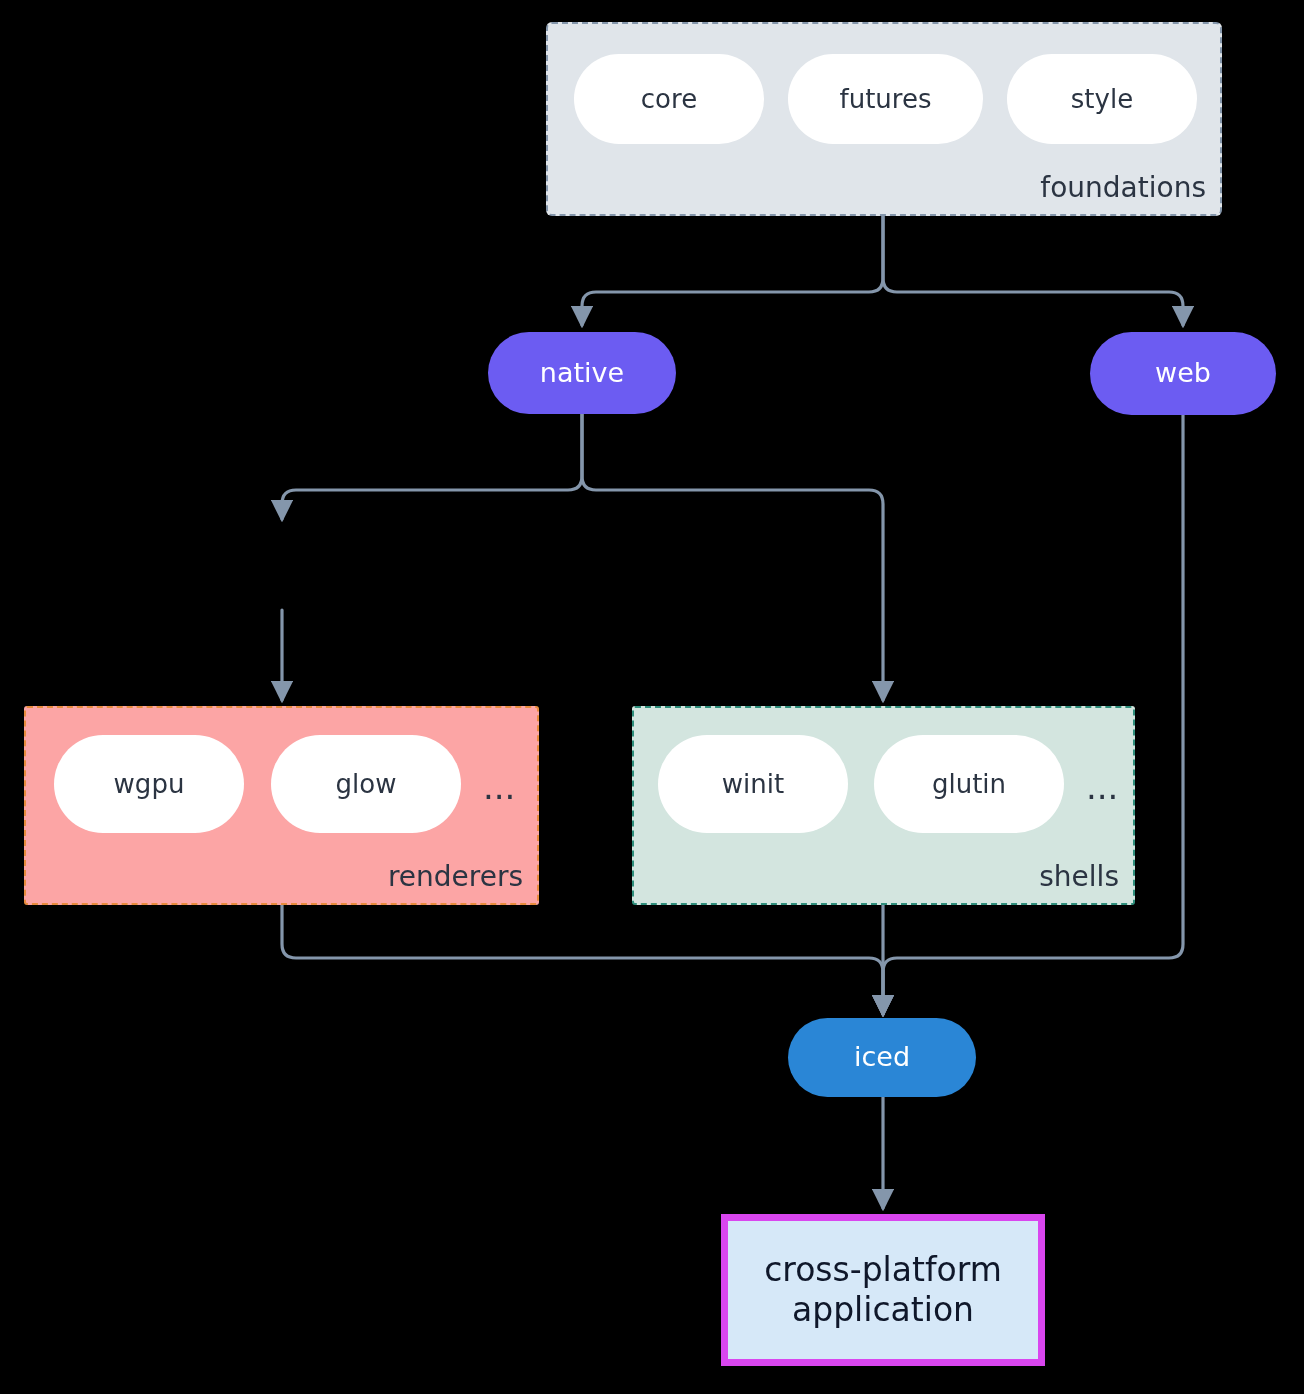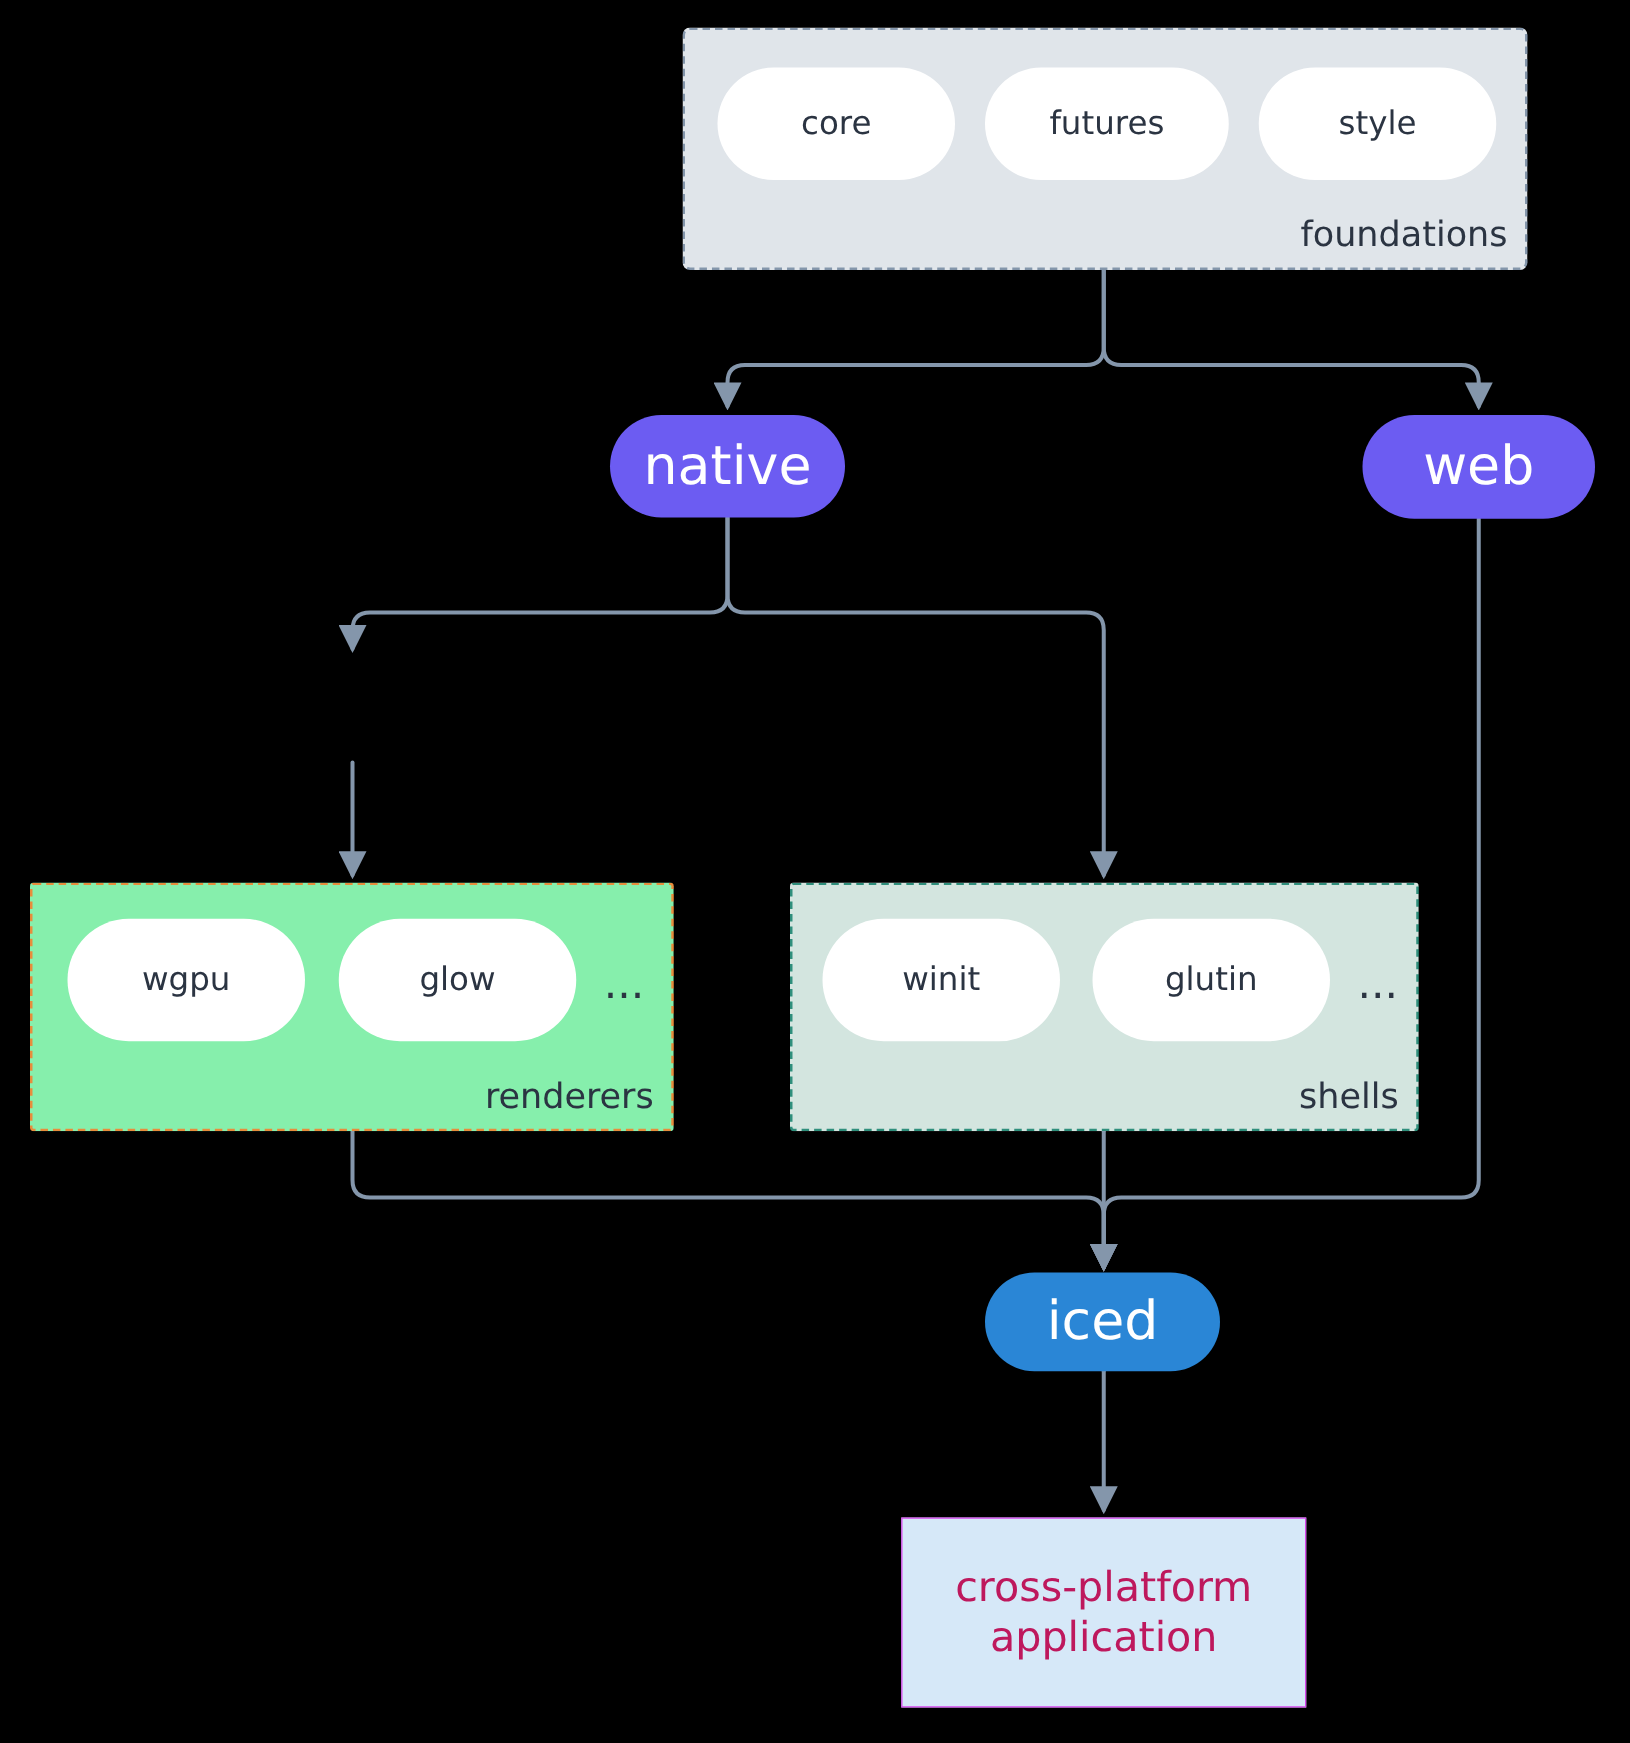--- a/index.html
+++ b/index.html
@@ -45,21 +45,21 @@
     right: 14px;
     font-size: 28px;
     color: #2b3442;
     white-space: nowrap;
   }
   .cluster-foundations {
     background: #e0e5ea;
     border-color: #8496ab;
   }
   .cluster-renderers {
-    background: #86efac;
+    background: #fca5a5;
     border-color: #e88c3c;
   }
   .cluster-shells {
     background: #d3e5df;
     border-color: #2f8f7c;
   }
   
   .pill {
     position: absolute;
     box-sizing: border-box;
@@ -74,30 +74,30 @@
   .dots {
     position: absolute;
     color: #2b3442;
     font-size: 34px;
     line-height: 1;
   }
   
   .stadium {
     border-radius: 999px;
     color: #ffffff;
-    font-size: 43px;
+    font-size: 27px;
   }
   .stadium-purple { background: #6c5cf2; }
   .stadium-orange { background: #e4853b; }
   .stadium-blue   { background: #2a86d6; }
   
   .rect-node {
     background: #d6e8f8;
-    border: 1px solid #d946ef;
-    color: #be185d;
+    border: 7px solid #d946ef;
+    color: #0f172a;
     font-size: 33px;
   }
 </style>
 </head>
 <body>
 
 <div id="diagram">
 
   <svg id="edges" viewBox="0 0 1304 1394" xmlns="http://www.w3.org/2000/svg">
     <defs>

